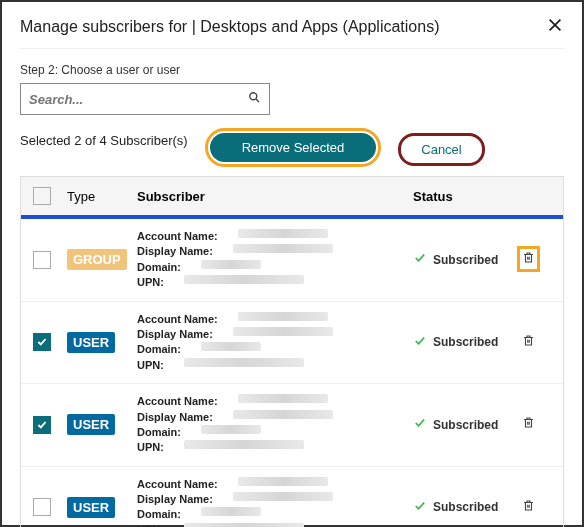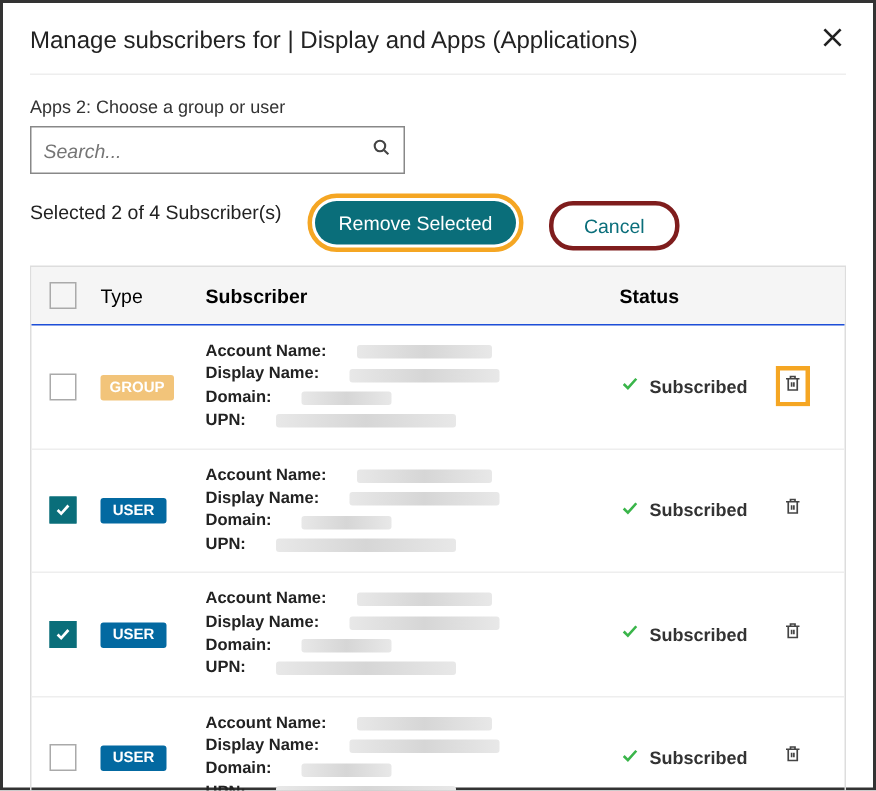--- a/index.html
+++ b/index.html
@@ -6,66 +6,66 @@
     body { font-family: -apple-system, BlinkMacSystemFont, "Segoe UI", Arial, sans-serif; background: #fff; width: 584px; height: 527px; overflow: hidden; }
     .wrap { border: 2px solid #333; width: 584px; height: 527px; padding: 14px 18px; }
     .dlg-hdr { display: flex; justify-content: space-between; align-items: center; padding-bottom: 10px; border-bottom: 1px solid #eee; }
     .dlg-title { font-size: 16px; font-weight: 400; color: #222; }
     .close-x svg { width: 18px; height: 18px; stroke: #222; stroke-width: 2; }
     .steps { display: flex; gap: 20px; margin-top: 14px; }
     .step-col { display: flex; flex-direction: column; gap: 6px; }
     .step-lbl { font-size: 12px; color: #333; }
     .dd { width: 168px; height: 32px; border: 1px solid #888; display: flex; align-items: center; justify-content: flex-end; padding-right: 8px; }
     .sr { width: 250px; height: 32px; border: 1px solid #888; display: flex; align-items: center; justify-content: space-between; padding: 0 8px; }
-    .sr input { border: none; outline: none; font-size: 13px; font-style: italic; color: #888; width: 200px; background: transparent; }
+    .sr input { border: none; outline: none; font-size: 13px; font-style: italic; color: #888; width: 200px; background: transparent; font-weight: bold; }
     .actions { display: flex; align-items: flex-start; gap: 22px; margin-top: 18px; margin-bottom: 10px; }
     .sel-txt { font-size: 13px; color: #222; }
-    .btn-prim { background: #0a6e7a; color: #fff; border: none; border-radius: 16px; padding: 7px 16px; font-size: 13px; cursor: pointer; }
+    .btn-prim { background: #0a6e7a; color: #fff; border: none; border-radius: 16px; padding: 7px 32px; font-size: 13px; cursor: pointer; }
     .btn-hl { outline: 3px solid #f5a623; outline-offset: 2px; }
     .btn-sec { background: #fff; color: #0a6e7a; border: 3px solid #7f1d1d; border-radius: 16px; padding: 6px 20px; font-size: 13px; cursor: pointer; }
     .tbl { border: 1px solid #ddd; }
-    .thead { display: flex; align-items: center; background: #f5f5f5; padding: 10px 12px; border-bottom: 1px solid #1d4ed8; }
+    .thead { display: flex; align-items: center; background: #f5f5f5; padding: 10px 12px; border-bottom: 4px solid #1d4ed8; }
     .c-chk { width: 34px; }
     .c-type { width: 70px; font-size: 13px; }
     .c-sub { flex: 1; font-size: 13px; font-weight: 600; }
     .c-stat { width: 108px; font-size: 13px; font-weight: 600; }
     .c-del { width: 30px; }
     .row { display: flex; align-items: center; padding: 10px 12px; border-bottom: 1px solid #eee; }
     .row:last-child { border-bottom: none; }
     .chk { width: 18px; height: 18px; border: 1px solid #aaa; display: flex; align-items: center; justify-content: center; }
     .chk.on { background: #0a6e7a; border-color: #0a6e7a; }
     .chk.on svg { stroke: #fff; stroke-width: 3; }
-    .badge { font-size: 10px; font-weight: 700; color: #fff; padding: 3px 6px; border-radius: 2px; text-align: center; display: inline-block; min-width: 44px; }
+    .badge { font-size: 13px; font-weight: 700; color: #fff; padding: 3px 6px; border-radius: 2px; text-align: center; display: inline-block; min-width: 44px; }
     .badge.group { background: #f2c47a; }
     .badge.user { background: #0369a1; }
     .sub-lines { font-size: 11px; color: #222; line-height: 1.4; }
-    .sub-lines .ln { display: flex; align-items: center; gap: 20px; }
+    .sub-lines .ln { display: flex; align-items: flex-start; gap: 20px; }
     .blur { display: inline-block; height: 9px; background: linear-gradient(90deg, #e8e8e8, #d6d6d6, #e8e8e8); border-radius: 2px; filter: blur(0.5px); }
     .stat { display: flex; align-items: center; gap: 6px; font-size: 12px; color: #333; }
     .chkmark svg { stroke: #3ab54a; stroke-width: 2.5; }
     .trash svg { stroke: #444; stroke-width: 1.5; }
     .trash.hl { outline: 3px solid #f5a623; outline-offset: 1px; }
     .chev svg, .mag svg { stroke: #444; stroke-width: 2; }
   </style>
 </head>
 <body>
 
 <div class="wrap">
   <div class="dlg-hdr">
-    <div class="dlg-title">Manage subscribers for | Display and Apps (Applications)</div>
+    <div class="dlg-title">Manage subscribers for | Desktops and Apps (Applications)</div>
     <div class="close-x">
       <svg viewBox="0 0 20 20" fill="none">
           <path d="M4 4 L16 16 M16 4 L4 16"></path>
         </svg>
     </div>
   </div>
 
   <div class="steps">
     <div class="step-col">
-      <div class="step-lbl">Apps 2: Choose a group or user</div>
+      <div class="step-lbl">Step 2: Choose a user or user</div>
       <div class="sr">
         <input type="text" placeholder="Search..." style="">
         <span class="mag"><svg width="14" height="14" viewBox="0 0 20 20" fill="none">
               <circle cx="9" cy="9" r="5"></circle>
               <path d="M13 13 L17 17"></path>
             </svg></span>
       </div>
     </div>
   </div>
 

